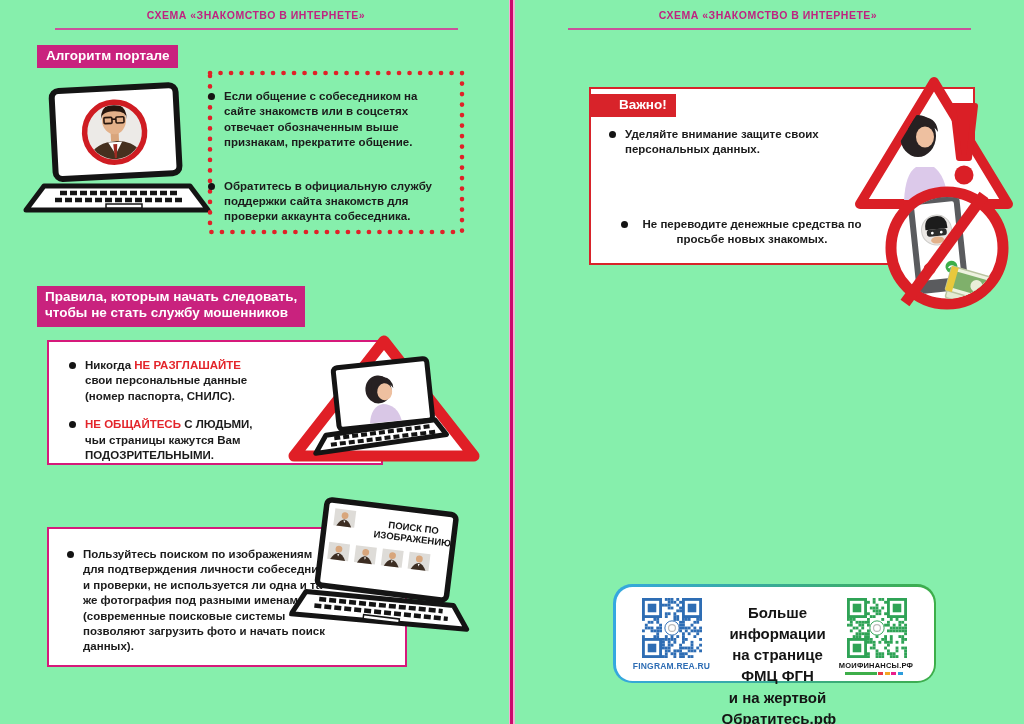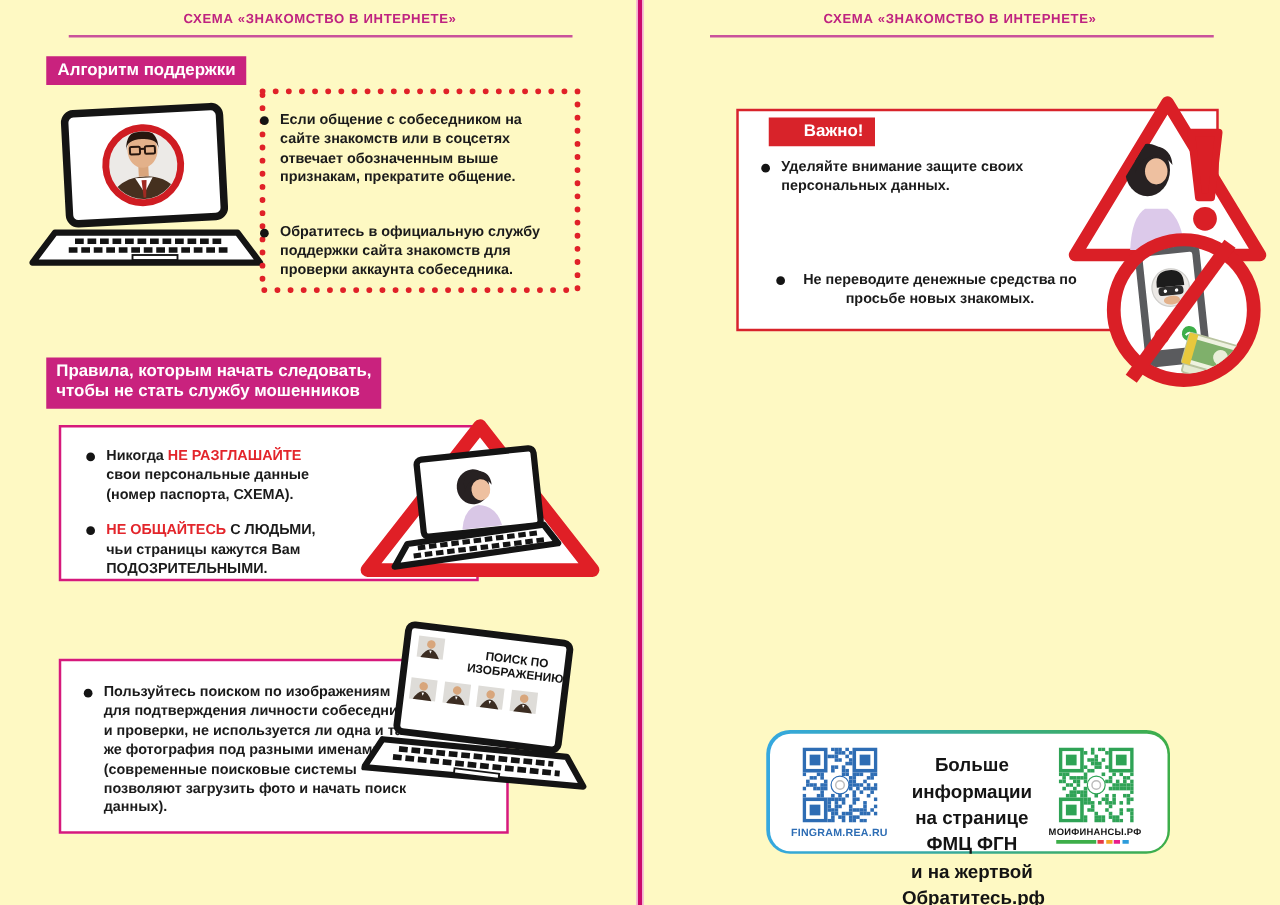--- a/index.html
+++ b/index.html
@@ -1,17 +1,17 @@
 <!DOCTYPE html>
 <html><head>
 <meta charset="utf-8">
 <style>
   html,body{margin:0;padding:0;background:#ffffff;}
   .canvas{
-    position:relative;width:1024px;height:724px;background:#fef9c3;overflow:hidden;
+    position:relative;width:1024px;height:724px;background:#86efac;overflow:hidden;
     font-family:"Liberation Sans",sans-serif;color:#1b1b1b;
   }
   .abs{position:absolute;}
   
   .hdr{position:absolute;top:9px;width:512px;text-align:center;
        color:#bf2380;font-weight:bold;font-size:10.5px;letter-spacing:.5px;}
   .hdr-line{position:absolute;top:28px;height:1.6px;background:#c9529b;}
   
   .badge{position:absolute;background:#c9227e;color:#fff;font-weight:bold;
          font-size:13.5px;line-height:1.22;padding:3px 9px 4px;}
@@ -46,21 +46,21 @@
 
 <div class="canvas">
 
   <div class="hdr" style="left:0;">СХЕМА «ЗНАКОМСТВО В ИНТЕРНЕТЕ»</div>
   <div class="hdr-line" style="left:55px;width:403px;"></div>
   <div class="hdr" style="left:512px;">СХЕМА «ЗНАКОМСТВО В ИНТЕРНЕТЕ»</div>
   <div class="hdr-line" style="left:568px;width:403px;"></div>
 
   <div class="divider"></div>
 
-  <div class="badge" style="left:37px;top:45px;">Алгоритм поддержки</div>
+  <div class="badge" style="left:37px;top:45px;">Алгоритм портале</div>
 
   <svg class="abs" style="left:22px;top:80px;" width="192" height="140" viewBox="0 0 192 140">
     <g transform="rotate(-3 96 60)">
       <rect x="32" y="8" width="124" height="88" rx="7" fill="#fff" stroke="#141414" stroke-width="6"></rect>
       <circle cx="93" cy="52" r="30" fill="#eceae7" stroke="#cf1c22" stroke-width="5.5"></circle>
       <clipPath id="cpman">
           <circle cx="93" cy="52" r="27"></circle>
         </clipPath>
       <g clip-path="url(#cpman)">
         <path d="M63 84 C67 66 81 61 93 61 C105 61 119 66 123 84 Z" fill="#45301f"></path>
@@ -104,21 +104,21 @@
     <span class="stack">
       <span>Правила, которым начать следовать,</span>
       <span>чтобы не стать службу мошенников</span>
     </span>
   </div>
 
   <div class="box" style="left:47px;top:340px;width:336px;height:125px;">
     <div class="abs stack" style="left:20px;top:16px;width:210px;gap:13px;">
       <div class="bullet">
         <span class="dot"></span>
-        <div class="bt" style="width:185px;"><span>Никогда </span><span class="red-t">НЕ РАЗГЛАШАЙТЕ</span><span> свои персональные данные (номер паспорта, СХЕМА).</span></div>
+        <div class="bt" style="width:185px;"><span>Никогда </span><span class="red-t">НЕ РАЗГЛАШАЙТЕ</span><span> свои персональные данные (номер паспорта, СНИЛС).</span></div>
       </div>
       <div class="bullet">
         <span class="dot"></span>
         <div class="bt" style="width:185px;"><span class="red-t">НЕ ОБЩАЙТЕСЬ</span><span> С ЛЮДЬМИ, чьи страницы кажутся Вам ПОДОЗРИТЕЛЬНЫМИ.</span></div>
       </div>
     </div>
   </div>
 
   <svg class="abs" style="left:284px;top:329px;" width="200" height="142" viewBox="0 0 200 142">
     <path d="M100 12 L190 127 L10 127 Z" fill="#fff" stroke="#e01f26" stroke-width="11" stroke-linejoin="round"></path>
@@ -183,21 +183,21 @@
     </g>
     <path d="M14 100 L162 96 L178 118 L2 124 Z" fill="#fff" stroke="#141414" stroke-width="5" stroke-linejoin="round"></path>
     <g stroke="#141414" stroke-width="4.5" stroke-dasharray="7 3">
       <line x1="28" y1="106" x2="152" y2="103"></line>
       <line x1="24" y1="113" x2="158" y2="110"></line>
     </g>
     <rect x="74" y="116" width="36" height="4" fill="#fff" stroke="#141414" stroke-width="1.5"></rect>
   </svg>
 
   <div class="box box-red" style="left:589px;top:87px;width:386px;height:178px;">
-    <div class="badge badge-red" style="left:24px;top:5px;padding-left:28px;">Важно!</div>
+    <div class="badge badge-red" style="left:0;top:5px;padding-left:28px;">Важно!</div>
     <div class="bullet abs" style="left:18px;top:38px;width:245px;">
       <span class="dot"></span>
       <div class="bt" style="width:220px;">Уделяйте внимание защите своих персональных данных.</div>
     </div>
     <div class="bullet abs" style="left:30px;top:128px;width:255px;text-align:center;">
       <span class="dot"></span>
       <div class="bt" style="width:230px;">Не переводите денежные средства по просьбе новых знакомых.</div>
     </div>
   </div>
 

